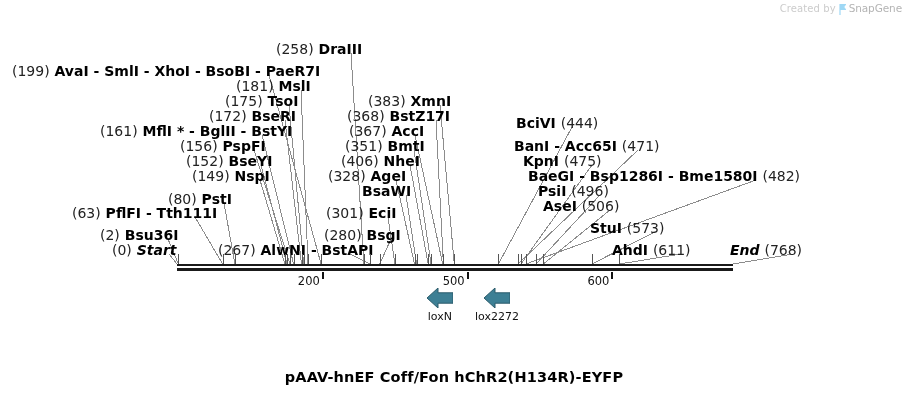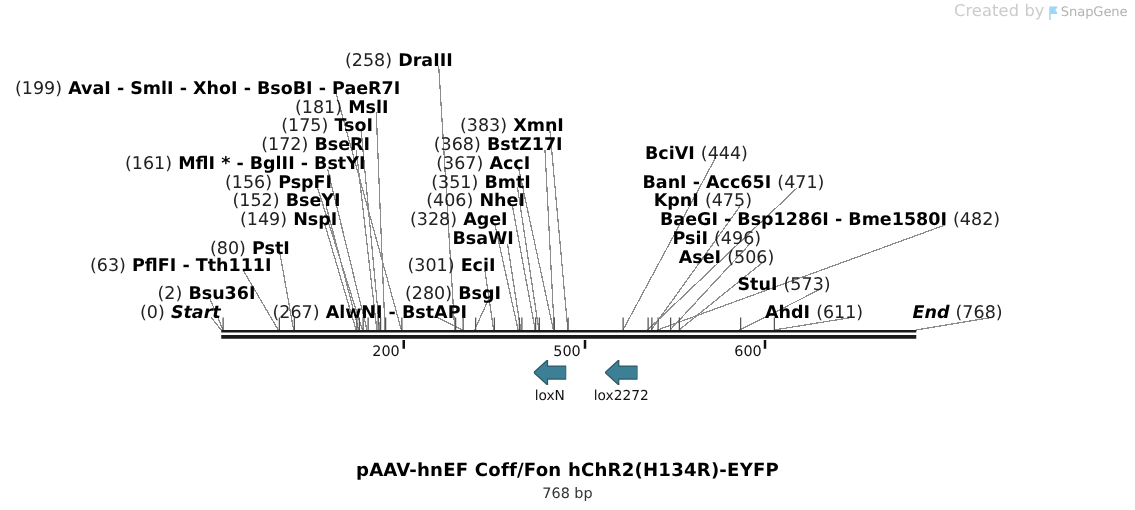--- a/index.html
+++ b/index.html
@@ -12,21 +12,21 @@
   }
   #map{position:absolute;left:0;top:0;width:908px;height:408px;}
 
   
   .watermark{
     position:absolute;right:6px;top:2px;
     display:flex;align-items:center;gap:3px;
     font-size:8.5px;color:#c8c8c8;letter-spacing:.1px;
     user-select:none;
   }
-  .watermark .wm-created{color:#cccccc;font-size:13px;}
+  .watermark .wm-created{color:#cccccc;font-size:10px;}
   .watermark .wm-brand{color:#b4b4b4;font-size:10.5px;letter-spacing:-.1px;}
   .wm-flag{display:inline-block;width:7px;height:11px;position:relative;top:1px;}
 
   
   .lbl{
     position:absolute;white-space:nowrap;
     font-size:14px;color:#000;line-height:1;
   }
   .lbl .enz{font-weight:bold;}
   .lbl .pos{font-weight:normal;color:#222;}
@@ -135,21 +135,21 @@
       <div class="lbl" style="left: 192px; top: 169px;"><span class="pos">(149)</span><span class="enz">  NspI</span></div>
       <div class="lbl" style="left: 328px; top: 169px;"><span class="pos">(328)</span><span class="enz">  AgeI</span></div>
       <div class="lbl" style="left: 528px; top: 169px;"><span class="enz">BaeGI - Bsp1286I - Bme1580I   </span><span class="pos">(482)</span></div>
       <div class="lbl" style="left: 362px; top: 184px;"><span class="enz">BsaWI</span></div>
       <div class="lbl" style="left: 538px; top: 184px;"><span class="enz">PsiI   </span><span class="pos">(496)</span></div>
       <div class="lbl" style="left: 168px; top: 192px;"><span class="pos">(80)</span><span class="enz">  PstI</span></div>
       <div class="lbl" style="left: 326px; top: 206px;"><span class="pos">(301)</span><span class="enz">  EciI</span></div>
       <div class="lbl" style="left: 543px; top: 199px;"><span class="enz">AseI   </span><span class="pos">(506)</span></div>
       <div class="lbl" style="left: 72px; top: 206px;"><span class="pos">(63)</span><span class="enz">  PflFI - Tth111I</span></div>
       <div class="lbl" style="left: 590px; top: 221px;"><span class="enz">StuI   </span><span class="pos">(573)</span></div>
-      <div class="lbl" style="left: 100px; top: 228px; margin-left: 26px;"><span class="pos">(2)</span><span class="enz">  Bsu36I</span></div>
+      <div class="lbl" style="left: 100px; top: 228px;"><span class="pos">(2)</span><span class="enz">  Bsu36I</span></div>
       <div class="lbl" style="left: 324px; top: 228px;"><span class="pos">(280)</span><span class="enz">  BsgI</span></div>
       <div class="lbl" style="left: 612px; top: 243px;"><span class="enz">AhdI   </span><span class="pos">(611)</span></div>
       <div class="lbl" style="left: 112px; top: 243px;"><span class="pos">(0)</span><span class="term">  Start</span></div>
       <div class="lbl" style="left: 218px; top: 243px;"><span class="pos">(267)</span><span class="enz">  AlwNI - BstAPI</span></div>
       <div class="lbl" style="left: 730px; top: 243px;"><span class="term">End   </span><span class="pos">(768)</span></div>
     </div>
 
   <div class="bb-wrap">
     <div class="bb-top"></div>
     <div class="bb-bot"></div>
@@ -205,15 +205,14 @@
       </div>
       <div class="feat" style="left: 484px; top: 288px; width: 26px;">
         <svg width="26" height="20" viewBox="0 0 26 20">
           <path d="M0,10 L11,0 L11,4.8 L26,4.8 L26,15.2 L11,15.2 L11,20 Z" fill="#3d7f94" stroke="#2b5b6b" stroke-width="1" stroke-linejoin="round"></path>
         </svg>
         <div class="fname">lox2272</div>
       </div>
     </div>
 
   <div class="title">pAAV-hnEF Coff/Fon hChR2(H134R)-EYFP</div>
-  <div class="subtitle">768 bp</div>
 
 </div>
 
 </body></html>

